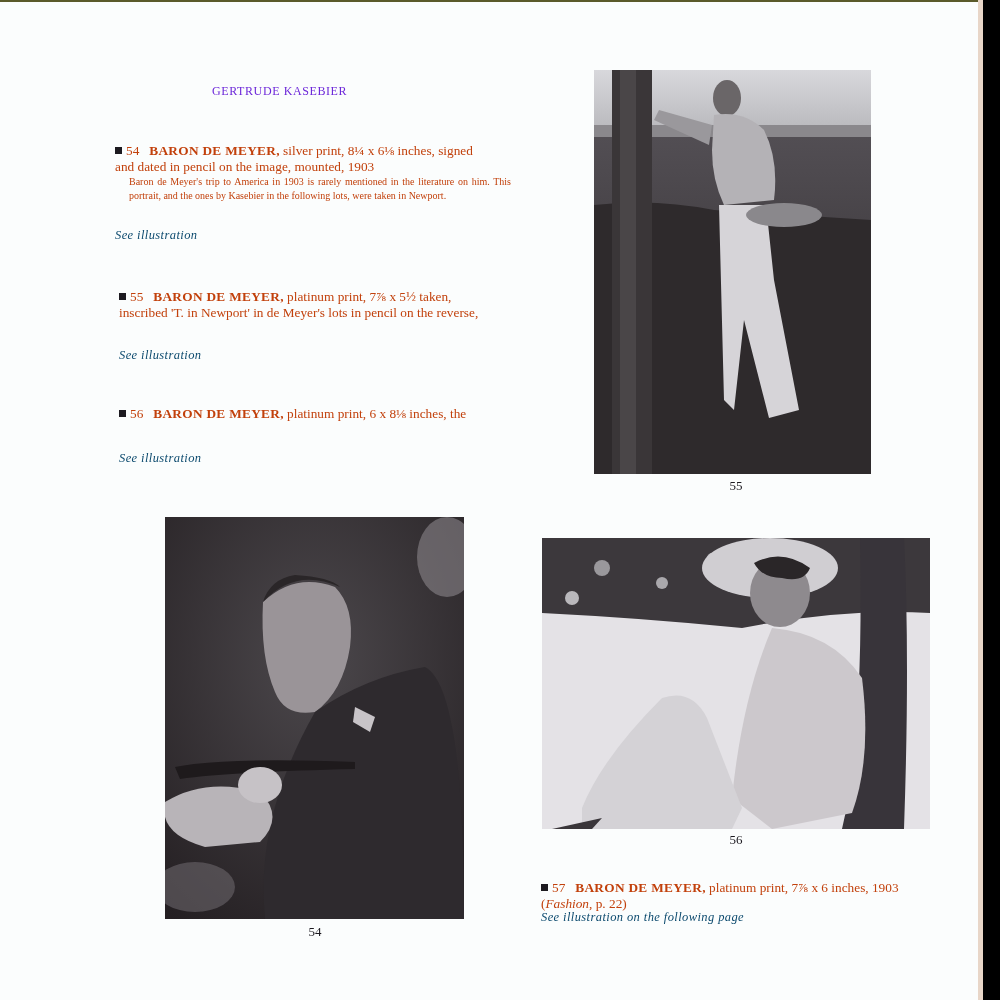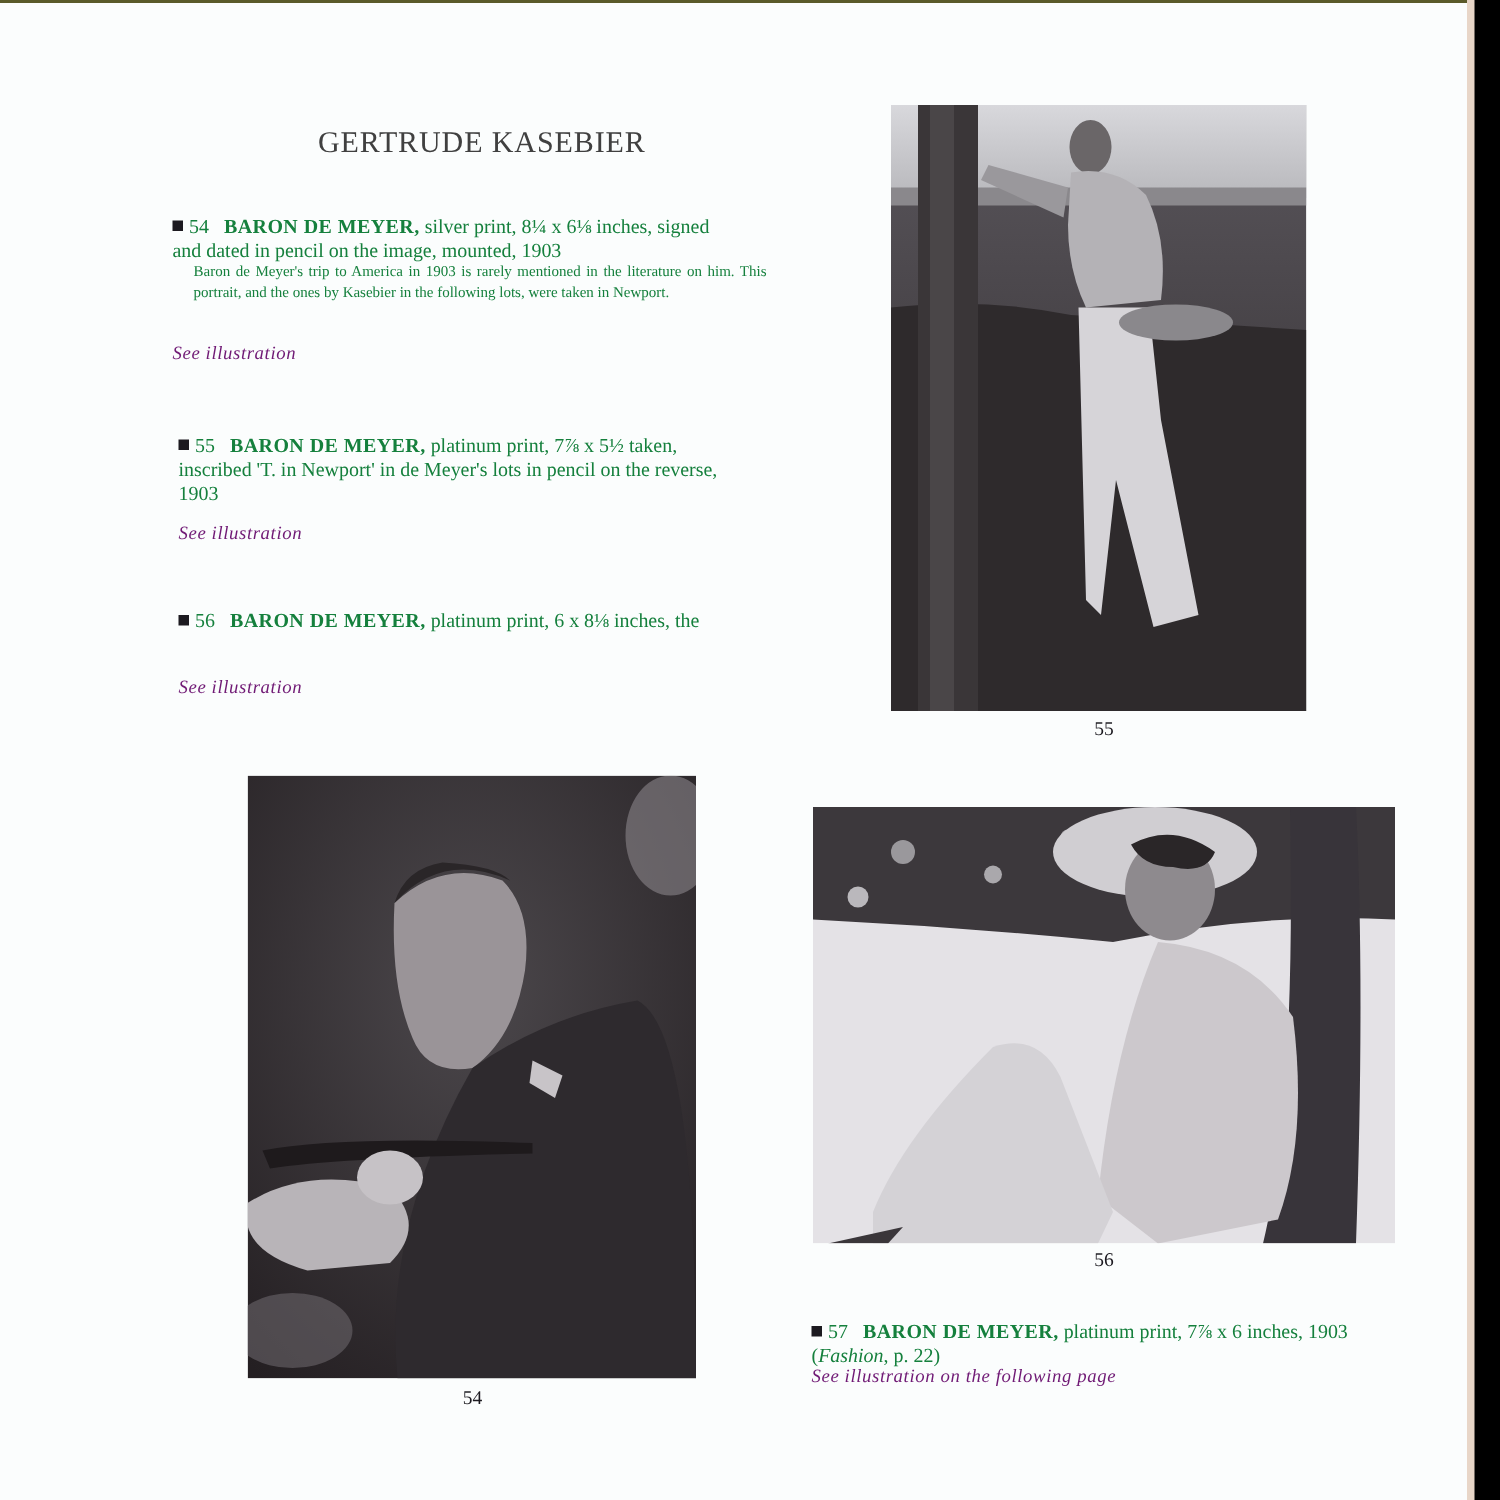--- a/index.html
+++ b/index.html
@@ -9,31 +9,31 @@
     font-family: "Liberation Serif", "DejaVu Serif", serif;
     color: #1c1a20;
   }
   .page {
     position: absolute; left: 0; top: 0; width: 980px; height: 1000px;
     background: #fbfdfd;
   }
   .top-edge { position: absolute; left: 0; top: 0; width: 980px; height: 2px; background: #5a5a2a; }
   .right-edge { position: absolute; left: 978px; top: 0; width: 5px; height: 1000px; background: #e8d6c8; }
   .heading {
-    position: absolute; left: 212px; top: 84px; font-size: 20px; letter-spacing: 0.6px;
-    color: #404040;
+    position: absolute; left: 212px; top: 84px; font-size: 12px; letter-spacing: 0.6px;
+    color: #6d28d9;
   }
   .lot {
-    position: absolute; font-size: 13.3px; line-height: 16px; color: #15803d;
+    position: absolute; font-size: 13.3px; line-height: 16px; color: #c2410c;
   }
   .lot .bullet { display: inline-block; width: 7px; height: 7px; background: #1c1a20; margin-right: 4px; vertical-align: 1px; }
   .lot .num { margin-right: 10px; }
   .lot .title { font-weight: bold; letter-spacing: 0.3px; }
   .lot .note { font-size: 10px; line-height: 14px; padding-left: 14px; text-align: justify; }
-  .see { position: absolute; font-style: italic; font-size: 12.5px; letter-spacing: 0.4px; color: #701a75; }
+  .see { position: absolute; font-style: italic; font-size: 12.5px; letter-spacing: 0.4px; color: #0c4a6e; }
   .photo { position: absolute; overflow: hidden; }
   .caption { position: absolute; font-size: 13px; text-align: center; width: 40px; }
   svg { display: block; }
 </style>
 </head>
 <body>
 
 <div class="page">
   <div class="top-edge"></div>
   <div class="right-edge"></div>
@@ -43,21 +43,20 @@
   <div class="lot" style="left:115px; top:143px; width:396px;">
     <div><span class="bullet"></span><span class="num">54</span><span class="title">BARON DE MEYER,</span><span> silver print, 8¼ x 6⅛ inches, signed</span></div>
     <div>and dated in pencil on the image, mounted, 1903</div>
     <div class="note">Baron de Meyer's trip to America in 1903 is rarely mentioned in the literature on him. This portrait, and the ones by Kasebier in the following lots, were taken in Newport.</div>
   </div>
   <div class="see" style="left:115px; top:228px;">See illustration</div>
 
   <div class="lot" style="left:119px; top:289px; width:396px;">
     <div><span class="bullet"></span><span class="num">55</span><span class="title">BARON DE MEYER,</span><span> platinum print, 7⅞ x 5½ taken,</span></div>
     <div>inscribed 'T. in Newport' in de Meyer's lots in pencil on the reverse,</div>
-    <div>1903</div>
   </div>
   <div class="see" style="left:119px; top:348px;">See illustration</div>
 
   <div class="lot" style="left:119px; top:406px; width:396px;">
     <div><span class="bullet"></span><span class="num">56</span><span class="title">BARON DE MEYER,</span><span> platinum print, 6 x 8⅛ inches, the</span></div>
   </div>
   <div class="see" style="left:119px; top:451px;">See illustration</div>
 
   <div class="lot" style="left:541px; top:880px; width:400px;">
     <div><span class="bullet"></span><span class="num">57</span><span class="title">BARON DE MEYER,</span><span> platinum print, 7⅞ x 6 inches, 1903</span></div>

